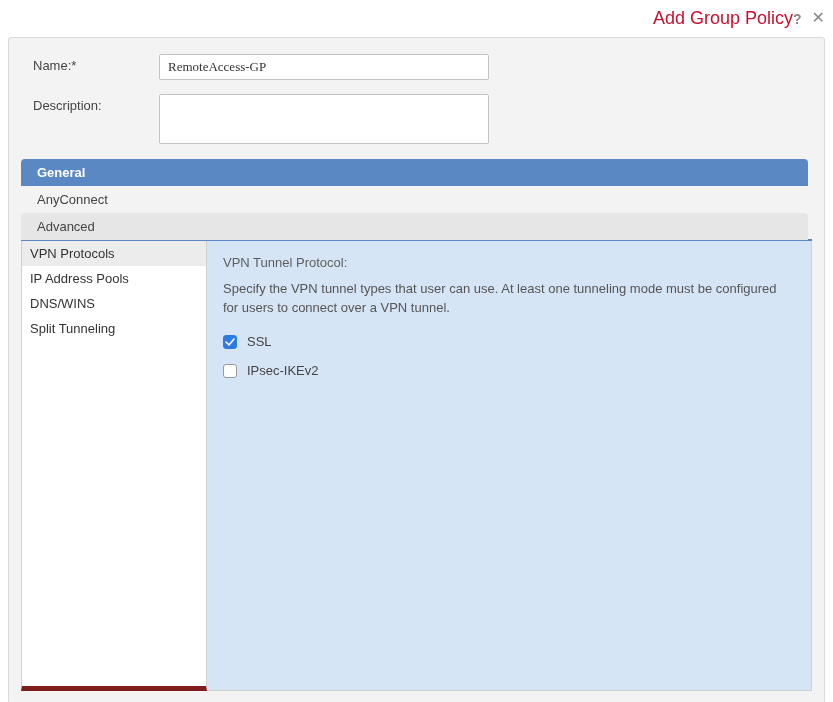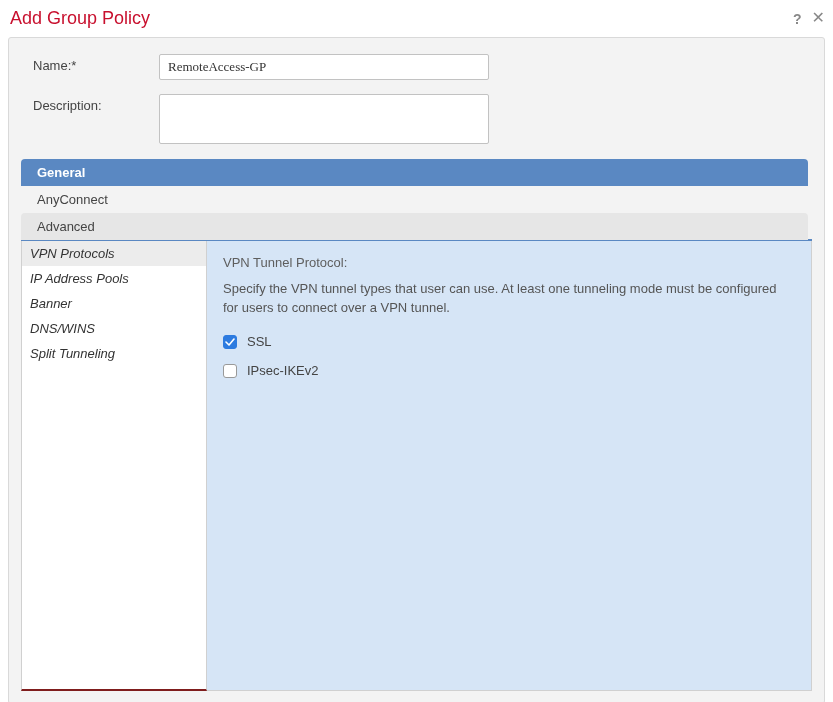--- a/index.html
+++ b/index.html
@@ -10,21 +10,21 @@
     color: #333;
     background: #fff;
   }
   .dialog {
     width: 833px;
     padding: 4px 8px 8px 8px;
   }
   .dialog-header {
     display: flex;
     align-items: center;
-    justify-content: space-between;
+    justify-content: flex-end;
     padding: 4px 0 8px 2px;
   }
   .dialog-title {
     color: #c8102e;
     font-size: 18px;
     font-weight: 400;
   }
   .dialog-header-icons {
     display: flex;
     gap: 10px;
@@ -101,24 +101,23 @@
   }
   .tab-content-wrapper {
     border-top: 2px solid #5a88c2;
     display: flex;
     background: #fff;
   }
   .side-nav {
     width: 186px;
     border-left: 1px solid #d0d0d0;
     border-right: 1px solid #d0d0d0;
-    border-bottom: 2px solid #7f1d1d;
+    border-bottom: 5px solid #7f1d1d;
     background: #fff;
     min-height: 450px;
-    font-style: italic;
   }
   .side-nav-item {
     padding: 5px 8px;
     font-size: 13px;
     color: #333;
     cursor: pointer;
   }
   .side-nav-item.active {
     background: #ececec;
   }
@@ -226,21 +225,20 @@
     <div class="tabs">
       <div class="tab active">General</div>
       <div class="tab tab-inactive-white">AnyConnect</div>
       <div class="tab">Advanced</div>
     </div>
 
     <div class="tab-content-wrapper">
       <div class="side-nav">
         <div class="side-nav-item active">VPN Protocols</div>
         <div class="side-nav-item">IP Address Pools</div>
-        <div class="side-nav-item">Banner</div>
         <div class="side-nav-item">DNS/WINS</div>
         <div class="side-nav-item">Split Tunneling</div>
       </div>
 
       <div class="content-pane">
         <div class="section-title">VPN Tunnel Protocol:</div>
         <div class="section-desc">Specify the VPN tunnel types that user can use. At least one tunneling mode must be configured for users to connect over a VPN tunnel.</div>
 
         <div class="checkbox-row">
           <span class="checkbox checked">

